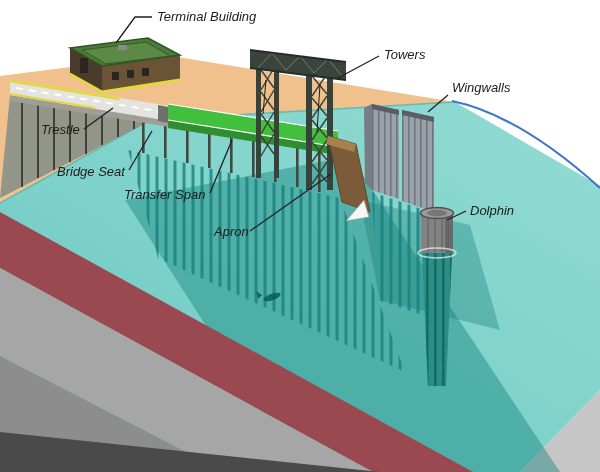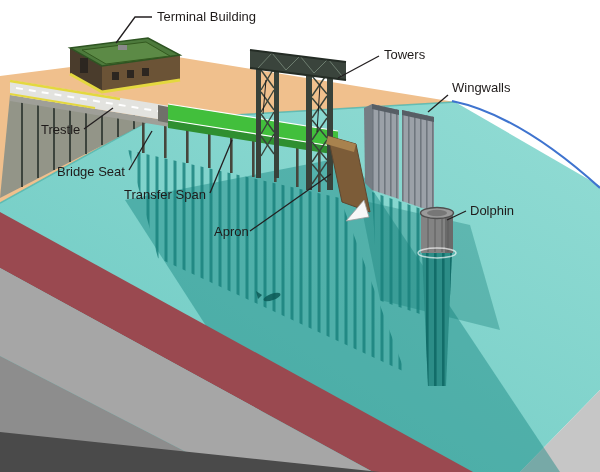--- a/index.html
+++ b/index.html
@@ -1,17 +1,17 @@
 <!DOCTYPE html>
 <html><head>
 <meta charset="utf-8">
 <style>
   html,body{margin:0;padding:0;background:#ffffff;}
   body{width:600px;height:472px;overflow:hidden;font-family:"Liberation Sans",sans-serif;}
-  .stage{width:536px;height:472px;position:relative;}
+  .stage{width:536px;height:472px;position:relative;font-style:italic;}
   svg{display:block;}
   text.callout{font-family:"Liberation Sans",sans-serif;font-size:13px;fill:#1f1b1a;}
   .leader{stroke:#231f20;stroke-width:1.3;fill:none;}
 </style>
 </head>
 <body>
 
 <div class="stage">
 <svg width="600" height="472" viewBox="0 0 600 472">
   <defs>

